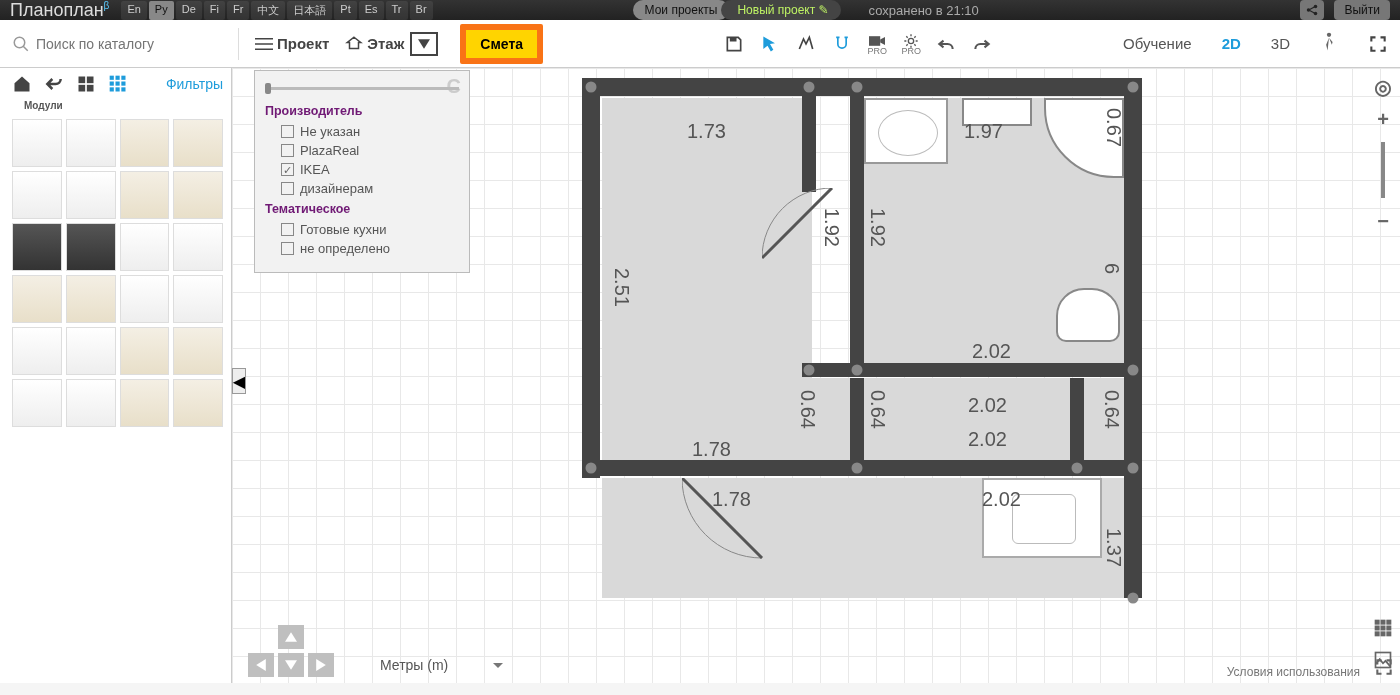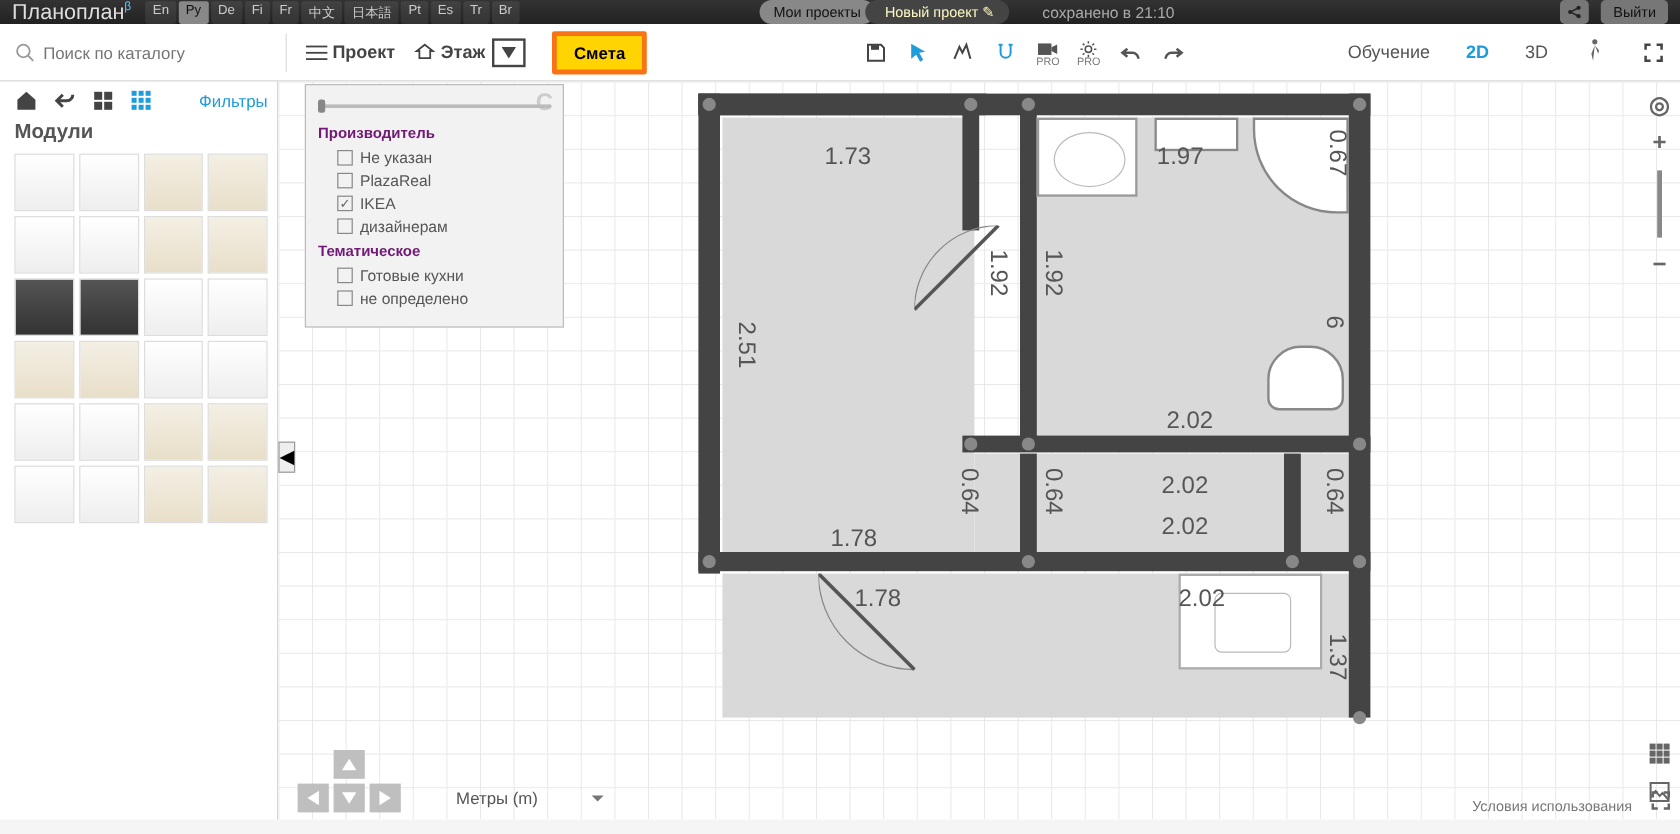--- a/index.html
+++ b/index.html
@@ -7,56 +7,56 @@
 
 
 .topbar { height: 20px; background: linear-gradient(#333,#222); display: flex; align-items: center; color: #ccc; font-size: 12px; padding: 0 10px; }
 .brand { color: #ddd; font-size: 18px; margin-right: 8px; position: relative; }
 .brand sup { color: #5ac8fa; font-size: 10px; vertical-align: top; }
 .lang-row { display: flex; gap: 2px; margin-left: 4px; }
 .lang { background: rgba(255,255,255,0.08); padding: 2px 6px; border-radius: 2px; font-size: 11px; cursor: pointer; color:#ccc;}
 .lang.active { background: #888; color: #111; }
 .proj-group { margin-left: 200px; display: flex; align-items: center; justify-content: center; }
 .pill { background: #888; color: #111; padding: 3px 12px; font-size: 12px; border-radius: 10px; position: relative; }
-.pill.dark { background: #444; color: #fef9c3; margin-left: -8px; padding-left: 16px; }
+.pill.dark { background: #444; color: #bef264; margin-left: -8px; padding-left: 16px; }
 .saved { margin-left: 28px; color: #aaa; font-size: 13px; }
 .topbar-right { margin-left: auto; display: flex; gap: 10px; align-items: center; }
 .share-btn, .exit-btn { background: #777; color:#111; border-radius: 4px; padding: 3px 10px; font-size: 12px; cursor:pointer; }
 .share-btn { width: 24px; height: 20px; padding:0; display:flex; align-items:center; justify-content:center;}
 
 
 .toolbar2 { height: 48px; background: #fff; border-bottom: 1px solid #ccc; display:flex; align-items:center; padding: 0 12px; }
 .search-wrap { display:flex; align-items:center; gap:6px; color:#999; font-size:14px; width: 218px;}
 .search-icon-svg { width:18px; height:18px; fill:#888;}
 .search-input { border:none; outline:none; font-size:14px; color:#666; width: 170px;}
 .tb-sep { width:1px; height:32px; background:#ddd; margin: 0 8px; }
 .tb-btn { display:flex; align-items:center; gap:4px; color:#444; font-size:15px; font-weight:bold; padding: 4px 8px; cursor:pointer;}
 .tb-btn svg{ width:18px; height:18px; fill:#444;}
 .floor-dd { width:28px; height:24px; border:2px solid #444; display:flex; align-items:center; justify-content:center; margin-left:2px;}
 .floor-dd svg { width:12px; height:10px; fill:#444;}
-.smeta { background:#ffd400; border:4px solid #f97316; padding:6px 14px; font-size:14px; font-weight:bold; margin-left:14px; cursor:pointer; border-radius:2px;}
+.smeta { background:#ffd400; border:6px solid #f97316; padding:6px 14px; font-size:14px; font-weight:bold; margin-left:14px; cursor:pointer; border-radius:2px;}
 .tool-icons { margin-left:180px; display:flex; gap:14px; align-items:center;}
 .tool-icons .ti { width:22px; height:22px; display:flex; align-items:center; justify-content:center; cursor:pointer; }
 .tool-icons .ti svg { width:20px; height:20px; }
 .pro-label { font-size:9px; color:#777; text-align:center; line-height:8px; margin-top:-2px;}
 .pro-wrap { display:flex; flex-direction:column; align-items:flex-end;}
 .toolbar2-right { margin-left:auto; display:flex; align-items:center; gap:30px;}
 .tr-link { color:#555; font-size:15px; cursor:pointer;}
 .tr-link.active { color:#1e9cdb; font-weight:bold;}
 .fs-icon { width:20px;height:20px; cursor:pointer;}
 
 
 .main { display:flex; height: calc(695px - 32px - 48px); position:relative;}
 
 
 .sidebar { width: 232px; background:#fff; border-right:1px solid #ccc; padding:6px 8px 0 12px; overflow:hidden;}
 .sb-tools { display:flex; gap:12px; align-items:center; margin-bottom:6px;}
 .sb-tools .sbt { width:20px;height:20px;cursor:pointer;}
 .sb-filters { margin-left:auto; color:#1e9cdb; font-size:14px; cursor:pointer;}
-.sb-title { font-size:17px; font-weight:bold; color:#555; margin:4px 0 8px;}
+.sb-title { font-size:10px; font-weight:bold; color:#555; margin:4px 12px 8px;}
 .grid-items { display:grid; grid-template-columns: repeat(4, 1fr); gap:4px;}
 .grid-item { height:48px; background:linear-gradient(#f4efe4,#e8dfc9); border:1px solid #ddd; cursor:pointer;}
 .grid-item.dk { background:linear-gradient(#fff,#eee);}
 .grid-item.bk { background:linear-gradient(#555,#333);}
 
 
 .filter-panel { position:absolute; left:254px; top:2px; width:216px; background:#f2f2f2; border:1px solid #bbb; padding:8px 10px 14px; font-size:13px; color:#555; z-index:5;}
 .fp-spin { position:absolute; right:8px; top:4px; color:#ccc; font-size:20px; font-weight:bold;}
 .fp-slider { height:3px; background:#bbb; margin: 8px 0 14px; position:relative;}
 .fp-slider::before { content:''; position:absolute; left:0; top:-4px; width:6px; height:11px; background:#888; border-radius:2px;}

